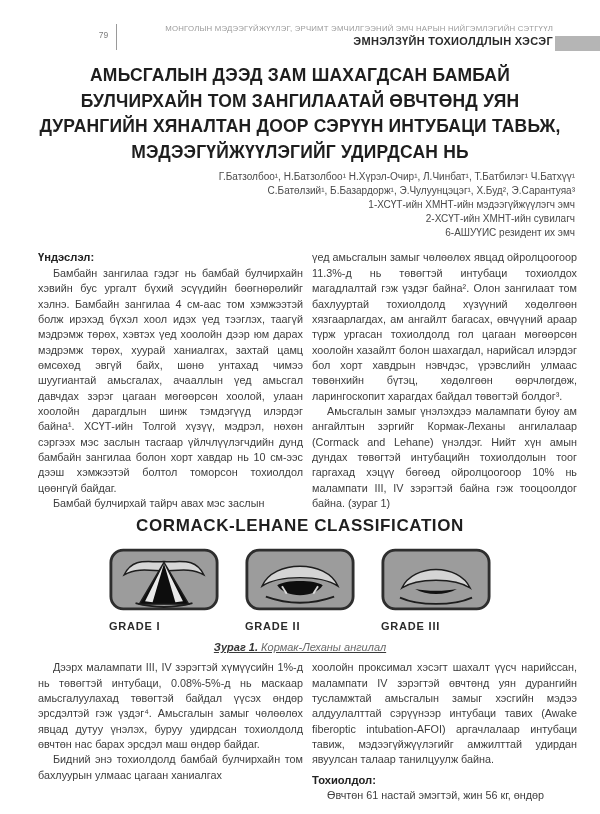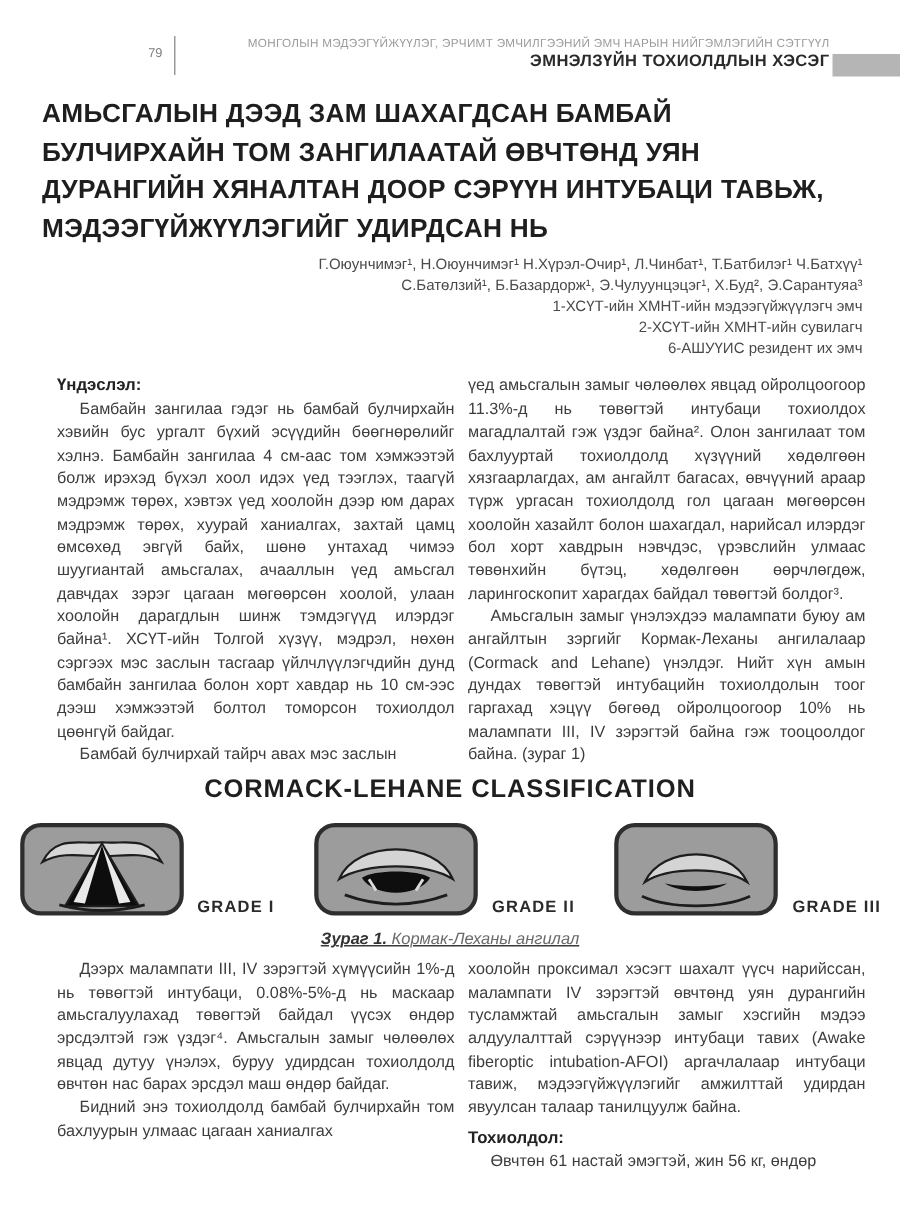--- a/index.html
+++ b/index.html
@@ -28,20 +28,21 @@
   .journal-line1 { font-size: 7.8px; color: #9b9b9b; letter-spacing: 0.2px; }
   .journal-line2 { font-size: 11px; font-weight: bold; color: #2a2a2a; letter-spacing: 0.3px; margin-top: 1px; }
   .gray-tab {
     position: absolute; right: 0; top: 36px;
     width: 45px; height: 15px; background: #b5b5b5;
   }
 
   
   .article-title {
     margin: 13px 28px 0 28px;
+    text-align: center;
     font-size: 17.5px; font-weight: bold; color: #1e1e1e;
     line-height: 25.5px; letter-spacing: 0.2px;
   }
   .authors {
     margin-top: 5px; padding-right: 25px;
     text-align: right; font-size: 10px; color: #4a4a4a; line-height: 13.8px;
   }
   .authors .author-line { white-space: nowrap; }
 
   
@@ -66,21 +67,21 @@
   
   .figure-block { margin-top: 5px; text-align: center; }
   .figure-title {
     font-size: 17px; font-weight: 800; color: #1f1f1f;
     letter-spacing: 0.6px;
   }
   .panels {
     display: flex; justify-content: center; align-items: flex-start;
     gap: 26px; margin-top: 12px;
   }
-  .panel { display: flex; flex-direction: row; align-items: flex-end; gap: 9px; }
+  .panel { display: flex; flex-direction: column; align-items: flex-start; gap: 9px; }
   .panel svg { display: block; }
   .grade-label {
     font-size: 11px; font-weight: bold; color: #2b2b2b; letter-spacing: 0.8px;
   }
   .figure-caption { margin-top: 9px; font-size: 11px; font-style: italic; text-decoration: underline; }
   .caption-label { font-weight: bold; color: #333333; }
   .caption-text { color: #6a6a6a; }
 </style>
 </head>
 <body>
@@ -95,21 +96,21 @@
         <div class="journal-line1">МОНГОЛЫН МЭДЭЭГҮЙЖҮҮЛЭГ, ЭРЧИМТ ЭМЧИЛГЭЭНИЙ ЭМЧ НАРЫН НИЙГЭМЛЭГИЙН СЭТГҮҮЛ</div>
         <div class="journal-line2">ЭМНЭЛЗҮЙН ТОХИОЛДЛЫН ХЭСЭГ</div>
       </div>
     </div>
     <div class="gray-tab"></div>
   </div>
 
   <h1 class="article-title">АМЬСГАЛЫН ДЭЭД ЗАМ ШАХАГДСАН БАМБАЙ БУЛЧИРХАЙН ТОМ  ЗАНГИЛААТАЙ ӨВЧТӨНД УЯН ДУРАНГИЙН ХЯНАЛТАН ДООР СЭРҮҮН ИНТУБАЦИ ТАВЬЖ, МЭДЭЭГҮЙЖҮҮЛЭГИЙГ УДИРДСАН НЬ</h1>
 
   <div class="authors">
-    <div class="author-line">Г.Оюунчимэг¹, Н.Оюунчимэг¹ Н.Хүрэл-Очир¹, Л.Чинбат¹, Т.Батбилэг¹ Ч.Батхүү¹</div>
+    <div class="author-line">Г.Батзолбоо¹, Н.Батзолбоо¹ Н.Хүрэл-Очир¹, Л.Чинбат¹, Т.Батбилэг¹ Ч.Батхүү¹</div>
     <div class="author-line">С.Батөлзий¹, Б.Базардорж¹, Э.Чулуунцэцэг¹, Х.Буд², Э.Сарантуяа³</div>
     <div>1-ХСҮТ-ийн ХМНТ-ийн мэдээгүйжүүлэгч эмч</div>
     <div>2-ХСҮТ-ийн ХМНТ-ийн сувилагч</div>
     <div>6-АШУҮИС резидент их эмч</div>
   </div>
 
   <div class="columns top">
     <div class="col">
       <div class="sec-heading">Үндэслэл:</div>
       <p class="indent">Бамбайн зангилаа гэдэг нь бамбай булчирхайн хэвийн бус ургалт бүхий эсүүдийн бөөгнөрөлийг хэлнэ. Бамбайн зангилаа 4 см-аас том хэмжээтэй болж ирэхэд бүхэл хоол идэх үед тээглэх, таагүй мэдрэмж төрөх, хэвтэх үед хоолойн дээр юм дарах мэдрэмж төрөх, хуурай ханиалгах, захтай цамц өмсөхөд эвгүй байх, шөнө унтахад чимээ шуугиантай амьсгалах, ачааллын үед амьсгал давчдах зэрэг цагаан мөгөөрсөн хоолой, улаан хоолойн дарагдлын шинж тэмдэгүүд илэрдэг байна¹. ХСҮТ-ийн Толгой хүзүү, мэдрэл, нөхөн сэргээх мэс заслын тасгаар үйлчлүүлэгчдийн дунд бамбайн зангилаа болон хорт хавдар нь 10 см-ээс дээш хэмжээтэй болтол томорсон тохиолдол цөөнгүй байдаг.</p>

